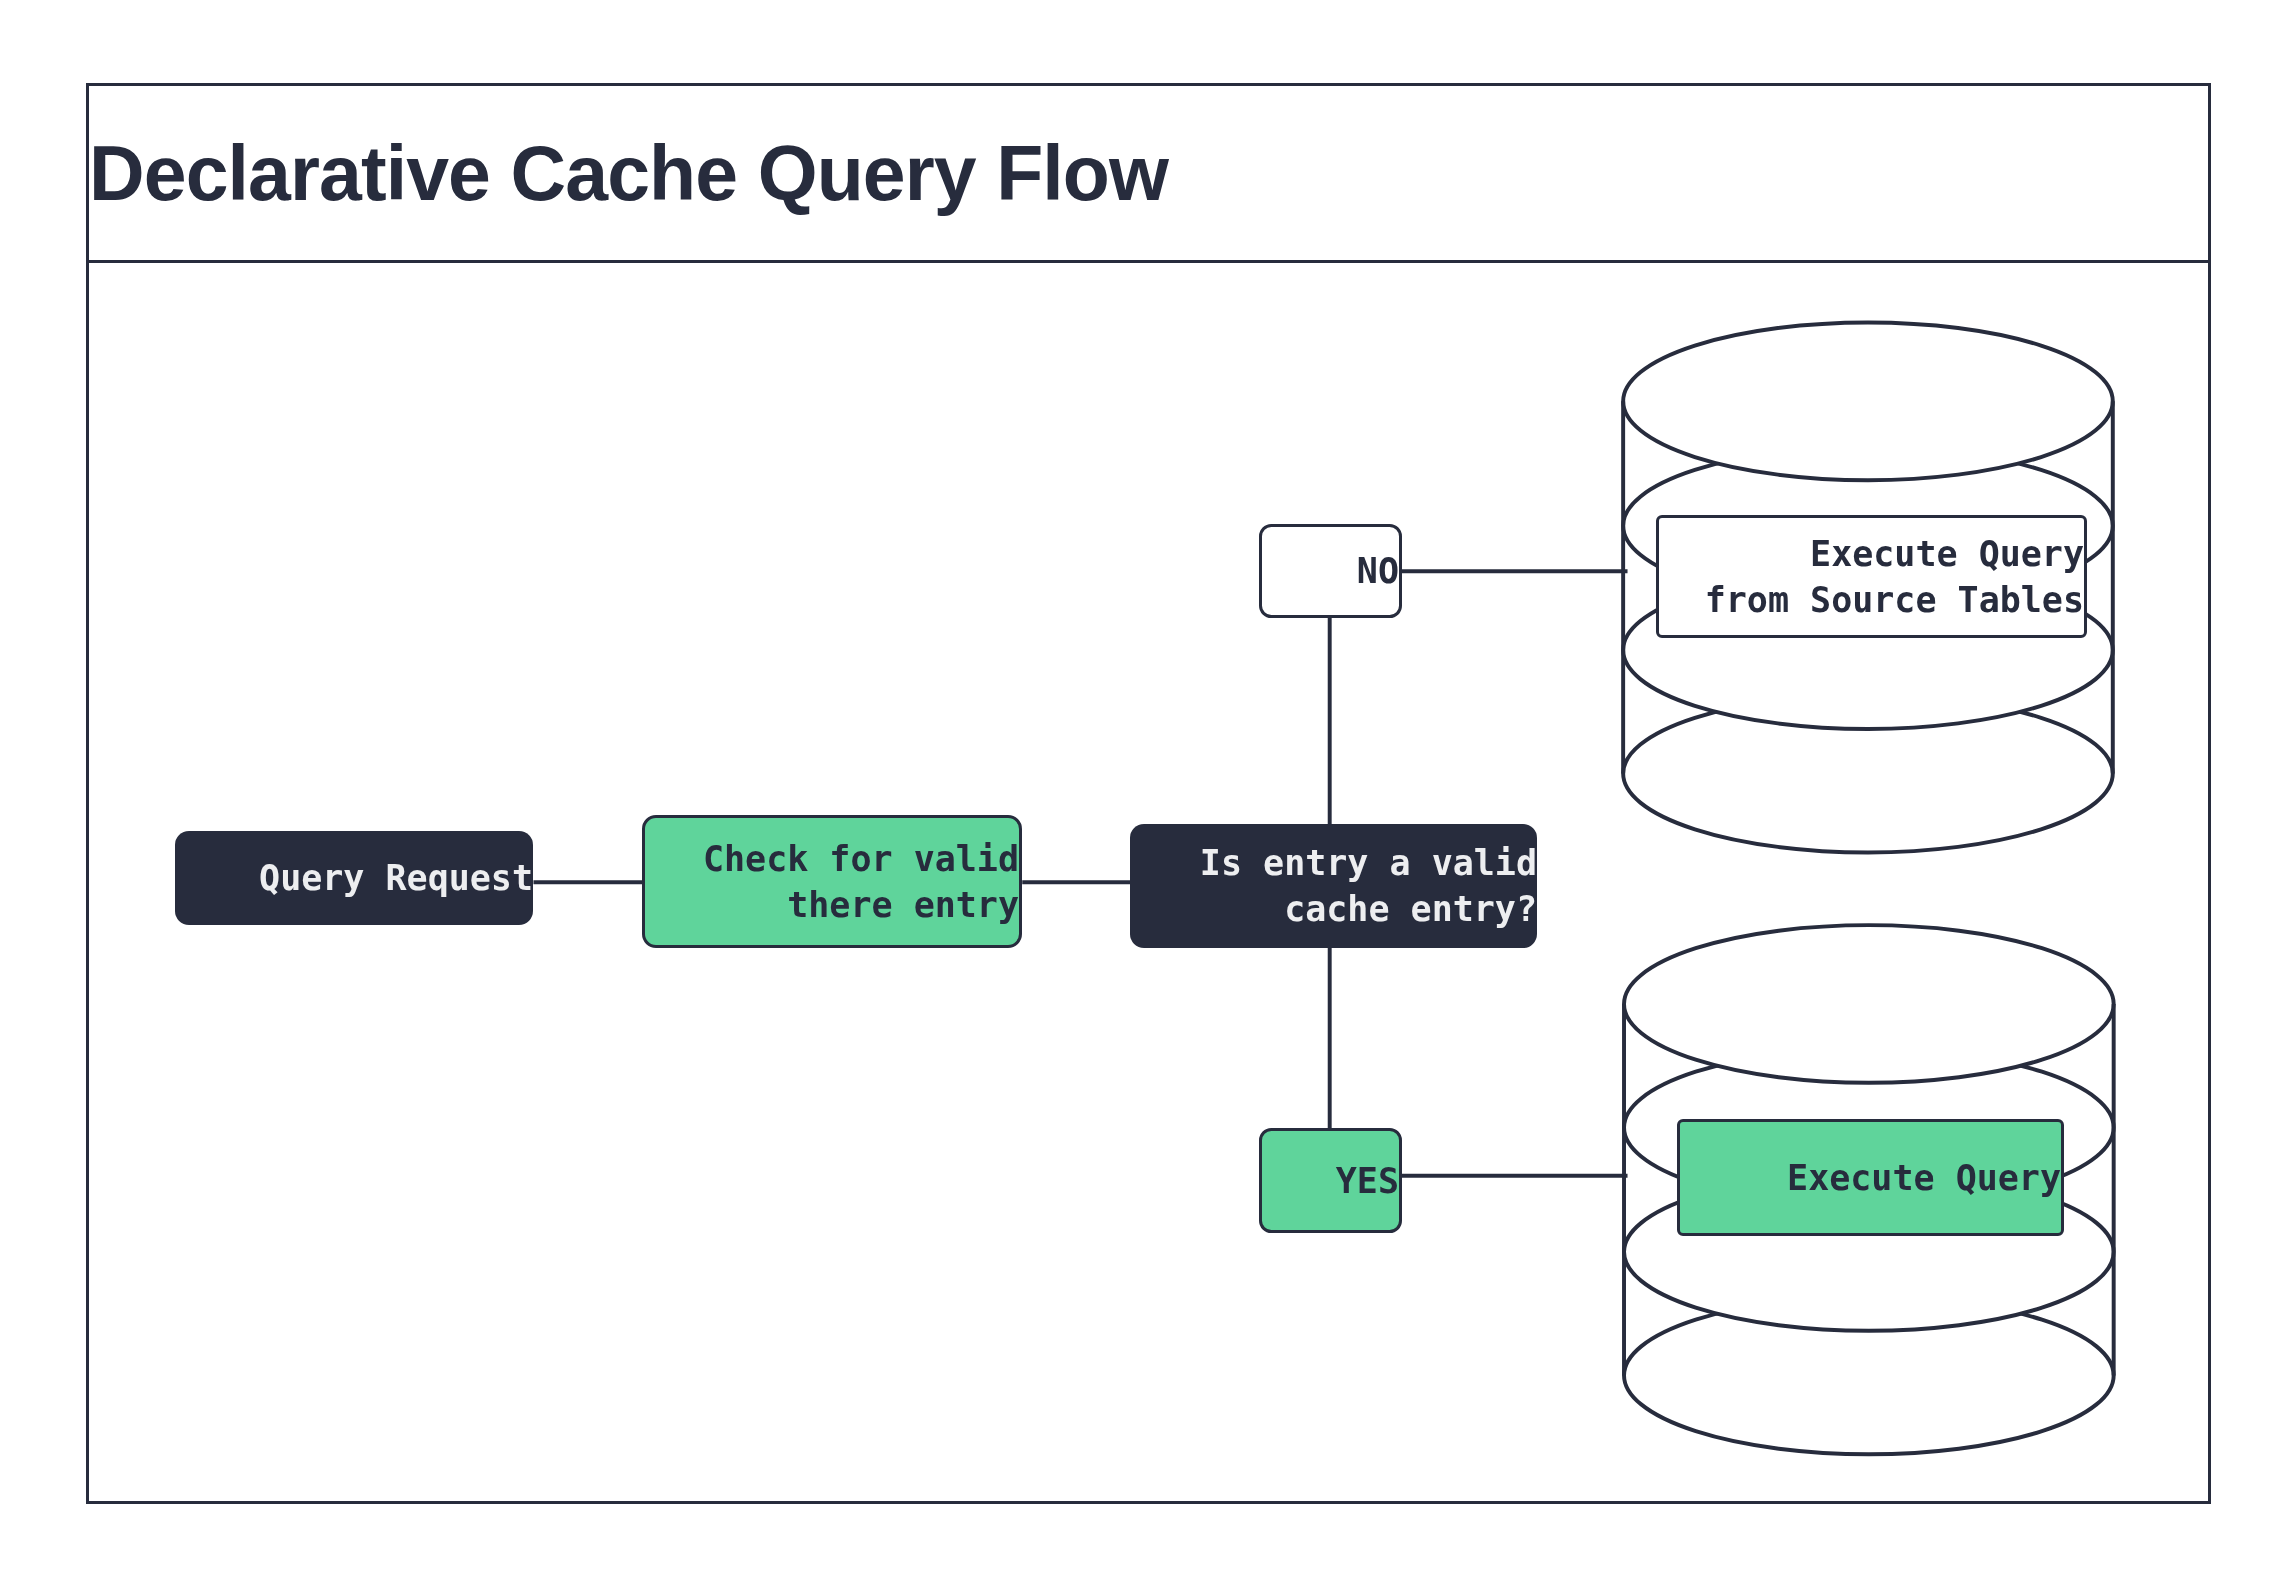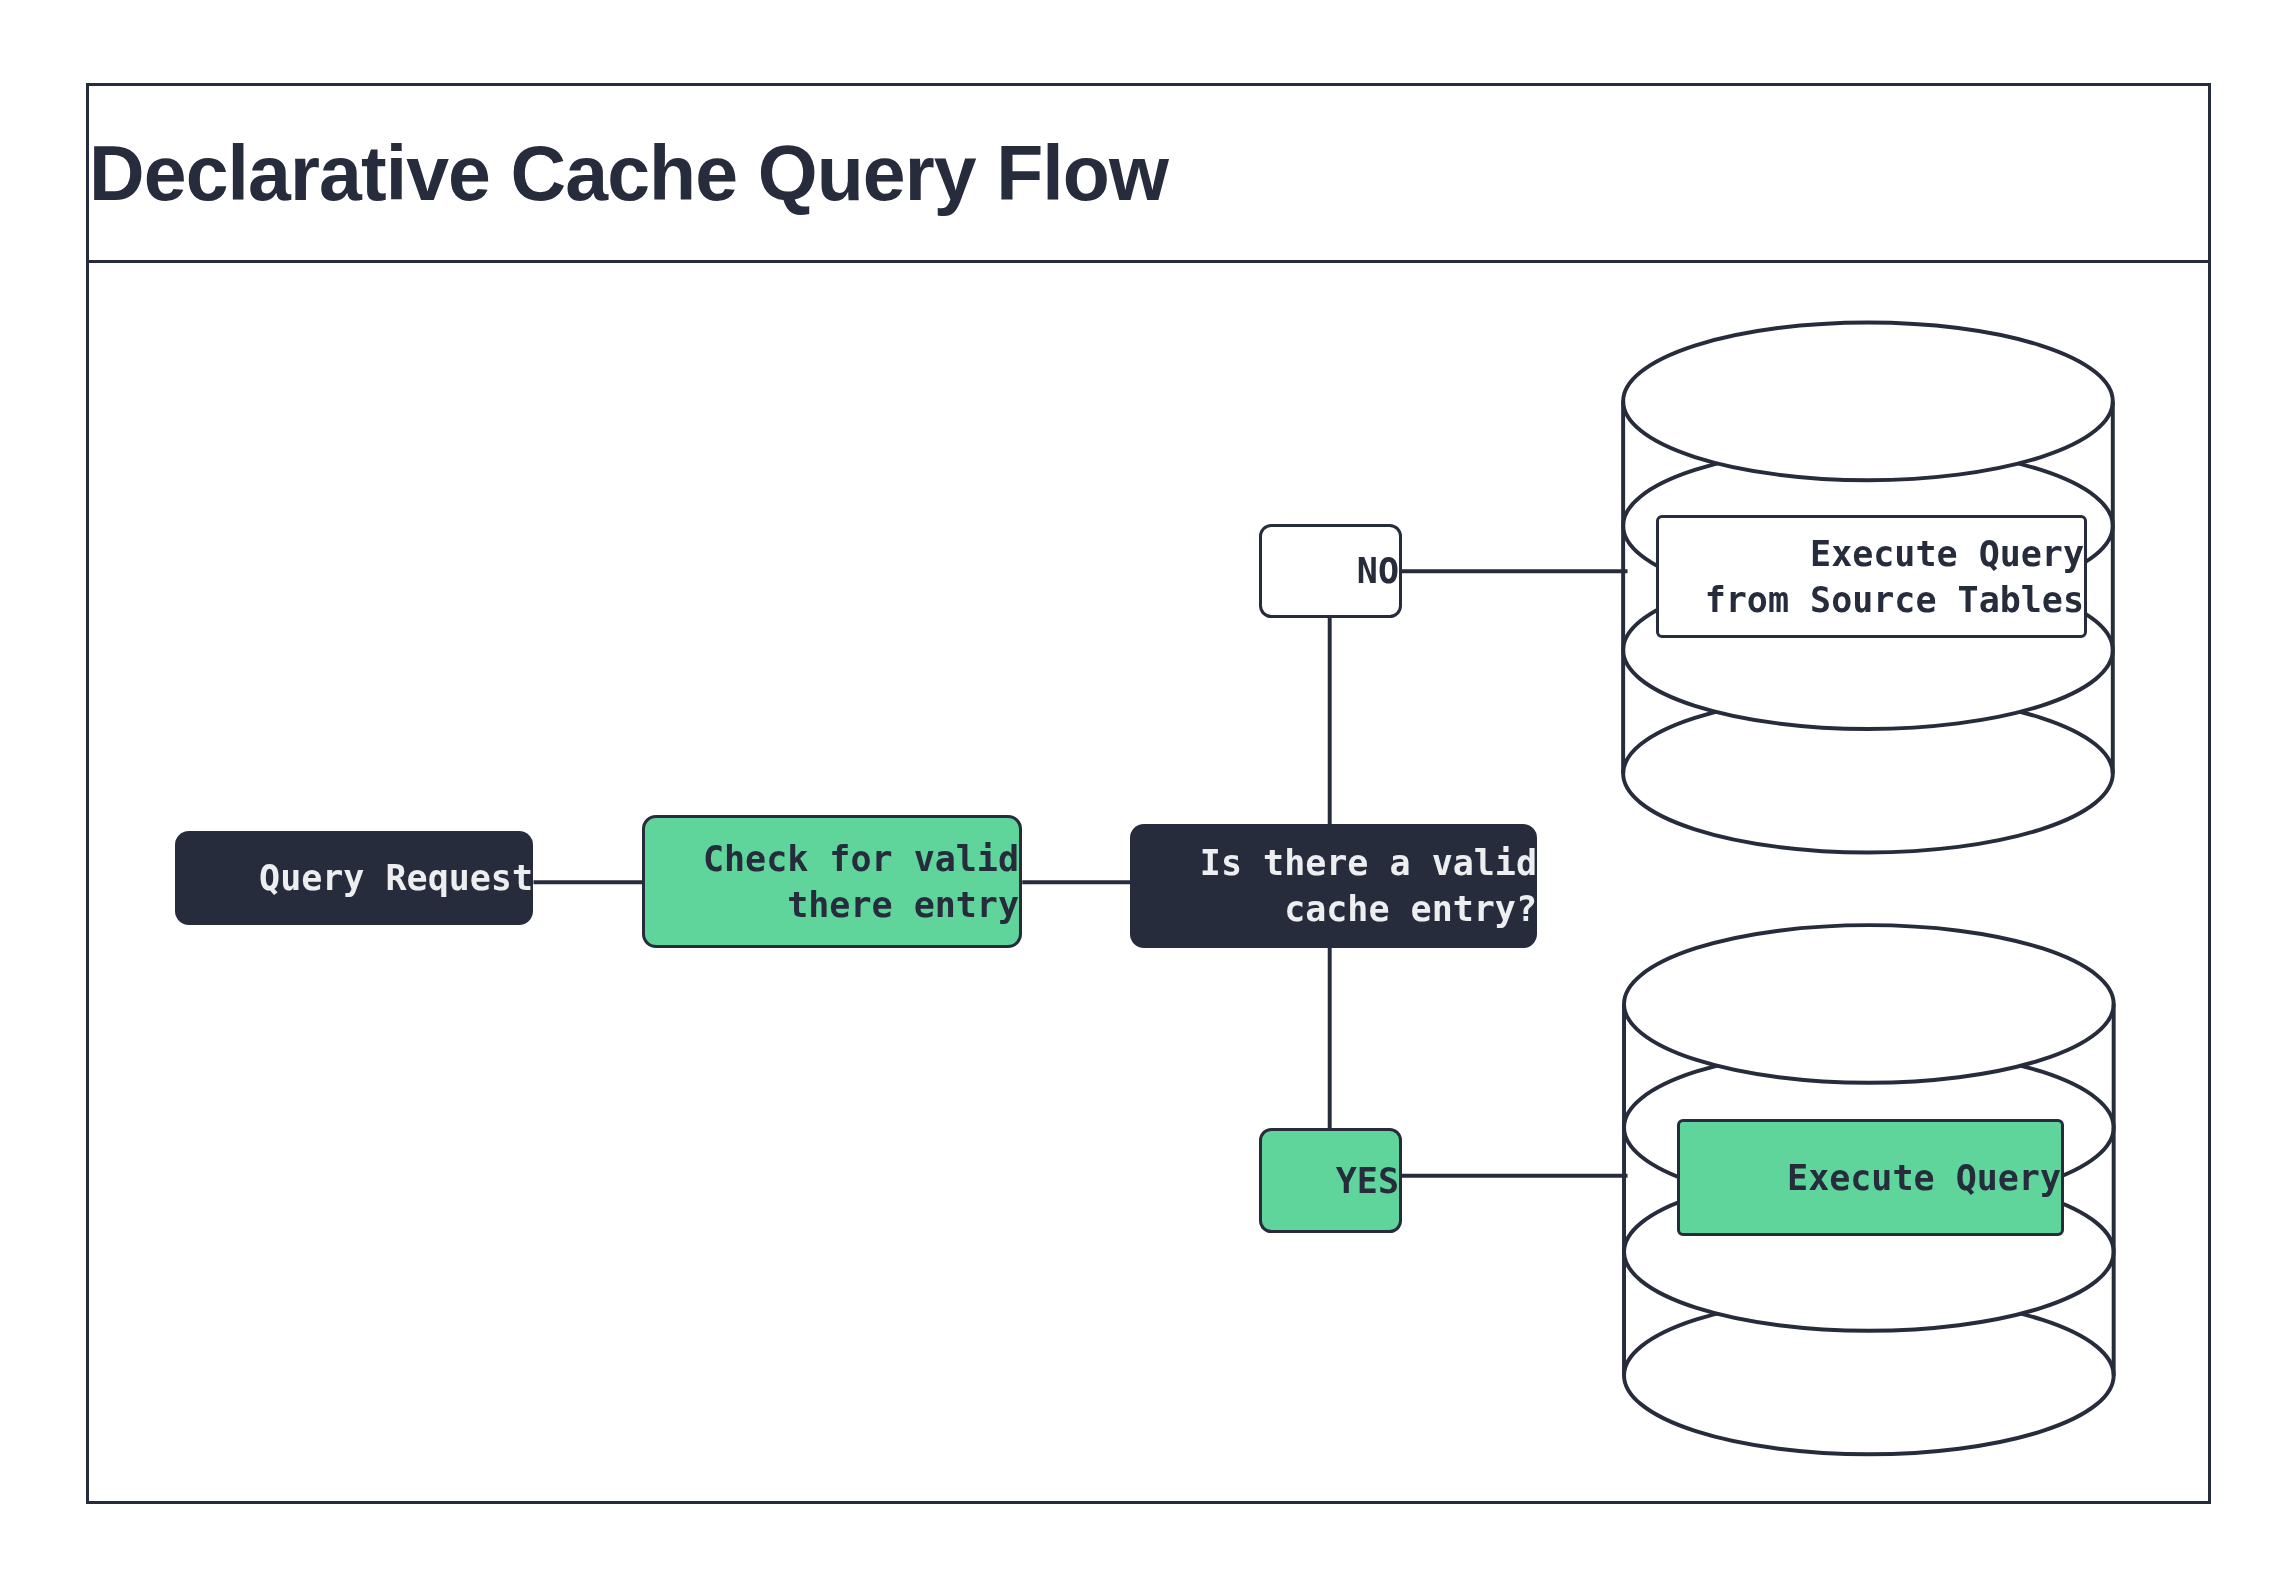--- a/index.html
+++ b/index.html
@@ -84,21 +84,21 @@
 <div class="node dark" style="left:175px;top:831px;width:358px;height:94px;">
   <span class="ln">Query Request</span>
 </div>
 
 <div class="node green" style="left:642px;top:815px;width:380px;height:133px;">
   <span class="ln">Check for valid</span>
   <span class="ln">there entry</span>
 </div>
 
 <div class="node dark" style="left:1130px;top:824px;width:407px;height:124px;">
-  <span class="ln">Is there a valid</span>
+  <span class="ln">Is entry a valid</span>
   <span class="ln">cache entry?</span>
 </div>
 
 <div class="node white edge-lbl" style="left:1259px;top:524px;width:143px;height:94px;">
   <span class="ln">NO</span>
 </div>
 
 <div class="node green edge-lbl" style="left:1259px;top:1128px;width:143px;height:105px;">
   <span class="ln">YES</span>
 </div>

